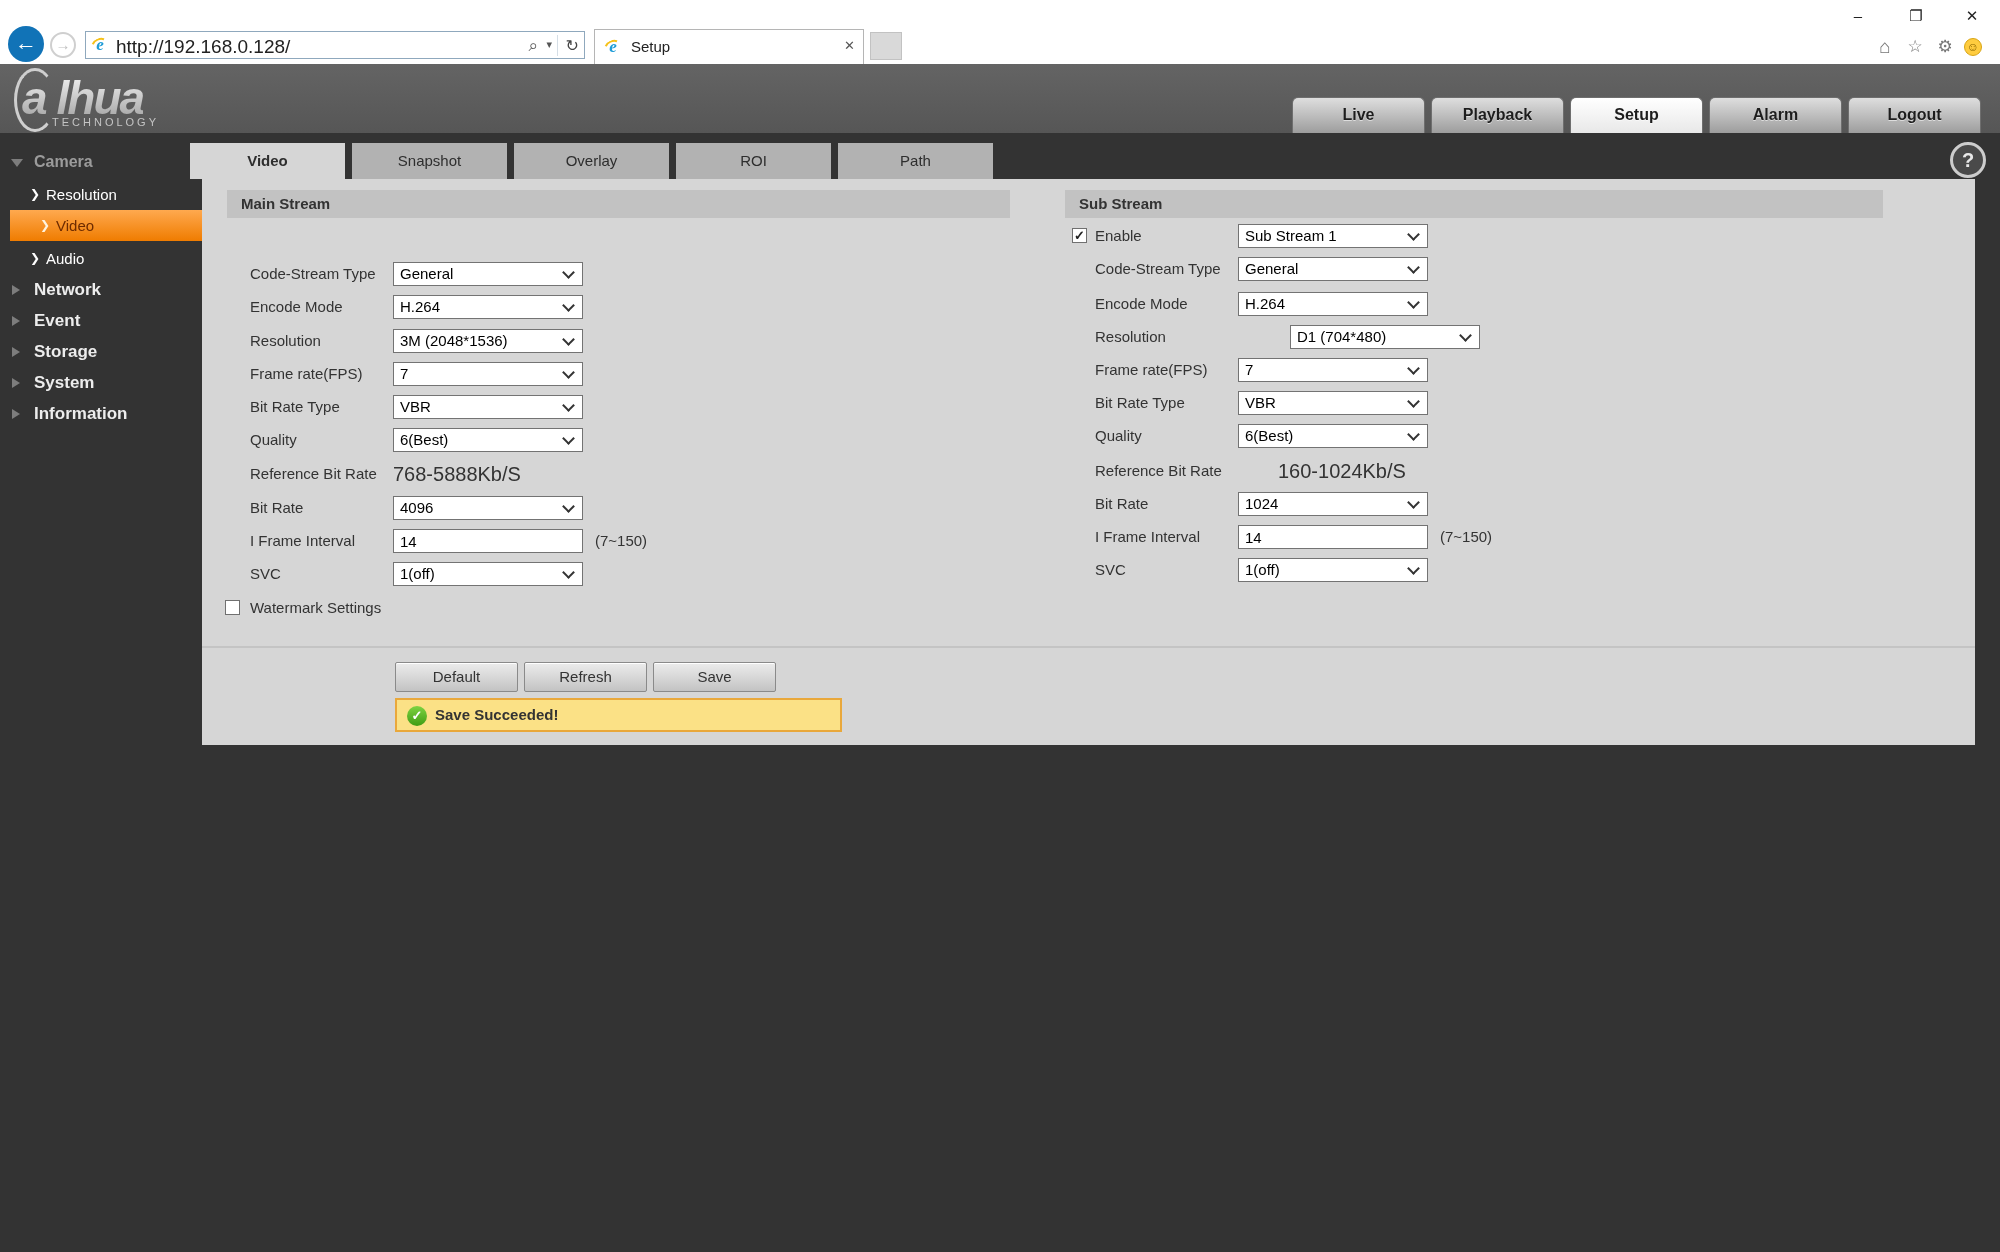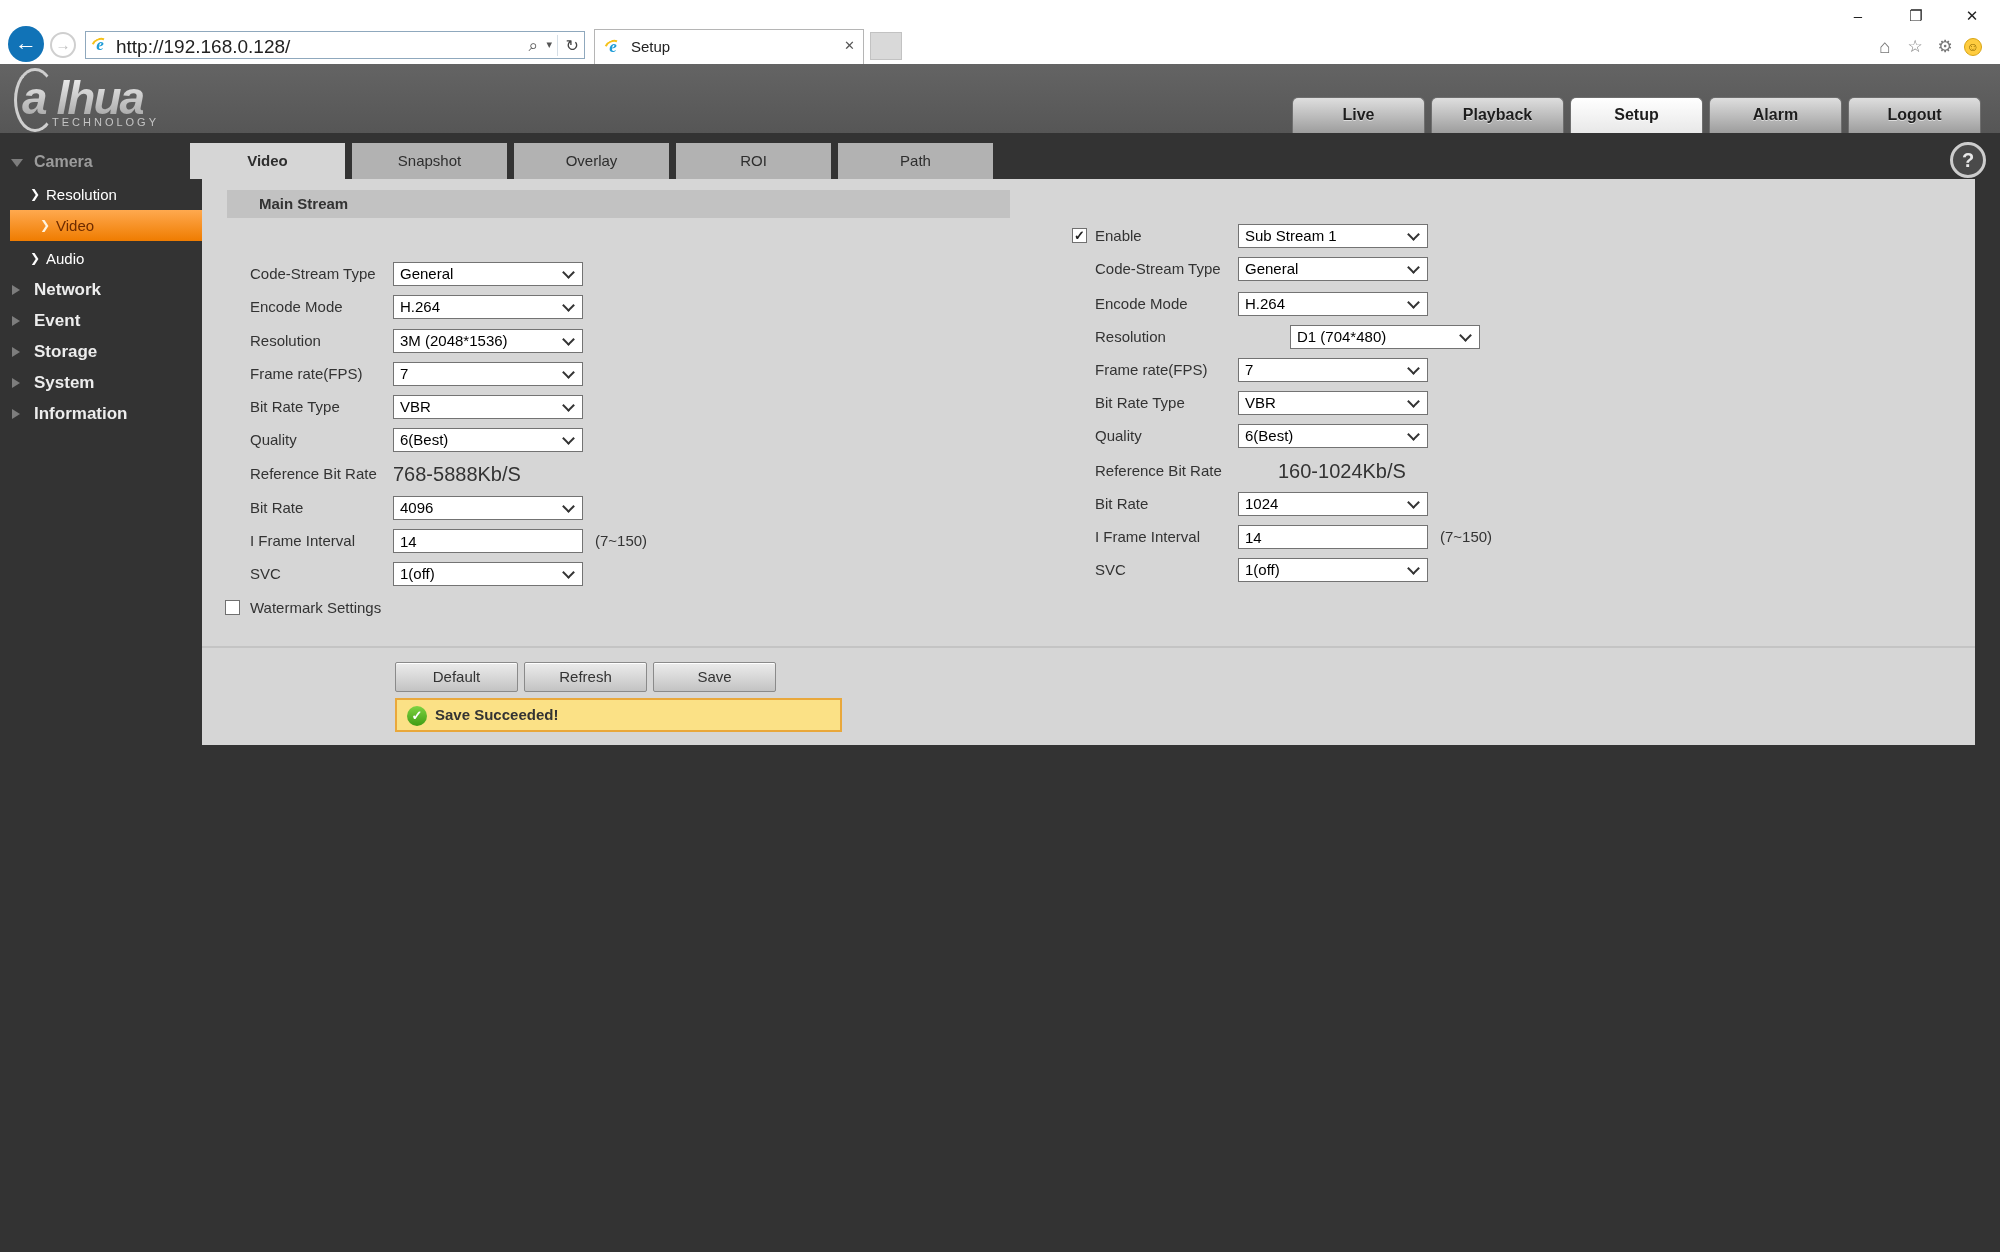--- a/index.html
+++ b/index.html
@@ -76,21 +76,21 @@
   .tab { position:absolute; top:143px; width:155px; height:36px; background:#b2b2b2; color:#2e2e2e;
     font-size:15px; text-align:center; line-height:36px; cursor:pointer; }
   .tab.active { background:#d6d6d6; font-weight:bold; }
   #help-btn { position:absolute; left:1950px; top:142px; width:36px; height:36px; border-radius:50%;
     background:#4a4a4a; border:3px solid #cdcdcd; color:#e8e8e8; font-size:20px; font-weight:bold;
     text-align:center; line-height:30px; cursor:pointer; }
 
   
   #panel { position:absolute; left:202px; top:179px; width:1773px; height:566px; background:#d6d6d6; }
   .section-bar { position:absolute; height:28px; background:#c2c2c2; color:#333; font-size:15px;
-    font-weight:bold; line-height:28px; padding-left:32px; }
+    font-weight:bold; line-height:28px; padding-left:14px; }
   #main-bar { left:25px; top:11px; width:783px; }
   #sub-bar { left:863px; top:11px; width:818px; }
 
   .form-row { position:absolute; height:24px; }
   .flabel { position:absolute; font-size:15px; color:#333; line-height:24px; white-space:nowrap; }
   .fstatic { position:absolute; font-size:20px; color:#333; line-height:24px; white-space:nowrap; }
   .fselect { position:absolute; width:190px; height:24px; background:#fff; border:1px solid #737373;
     font-size:15px; color:#000; line-height:22px; padding-left:6px; cursor:pointer; }
   .fselect .chev-down { position:absolute; right:9px; top:5px; width:9px; height:9px;
     border-right:2px solid #333; border-bottom:2px solid #333; transform:rotate(45deg); }
@@ -198,20 +198,21 @@
       <div class="tab active" style="left: 190px;">Video</div>
       <div class="tab" style="left: 352px;">Snapshot</div>
       <div class="tab" style="left: 514px;">Overlay</div>
       <div class="tab" style="left: 676px;">ROI</div>
       <div class="tab" style="left: 838px;">Path</div>
     </div>
   <div id="help-btn">?</div>
 
   <div id="panel">
     <div id="main-bar" class="section-bar">Main Stream</div>
+    <div id="sub-bar" class="section-bar">Sub Stream</div>
     <div id="form-rows">
         <div class="form-row" style="top: 83px; left: 0px; width: 1773px;">
           <span class="flabel" style="left: 48px;">Code-Stream Type</span>
           <div class="fselect" style="left: 191px;">General<span class="chev-down"></span></div>
         </div>
         <div class="form-row" style="top: 116px; left: 0px; width: 1773px;">
           <span class="flabel" style="left: 48px;">Encode Mode</span>
           <div class="fselect" style="left: 191px;">H.264<span class="chev-down"></span></div>
         </div>
         <div class="form-row" style="top: 150px; left: 0px; width: 1773px;">

